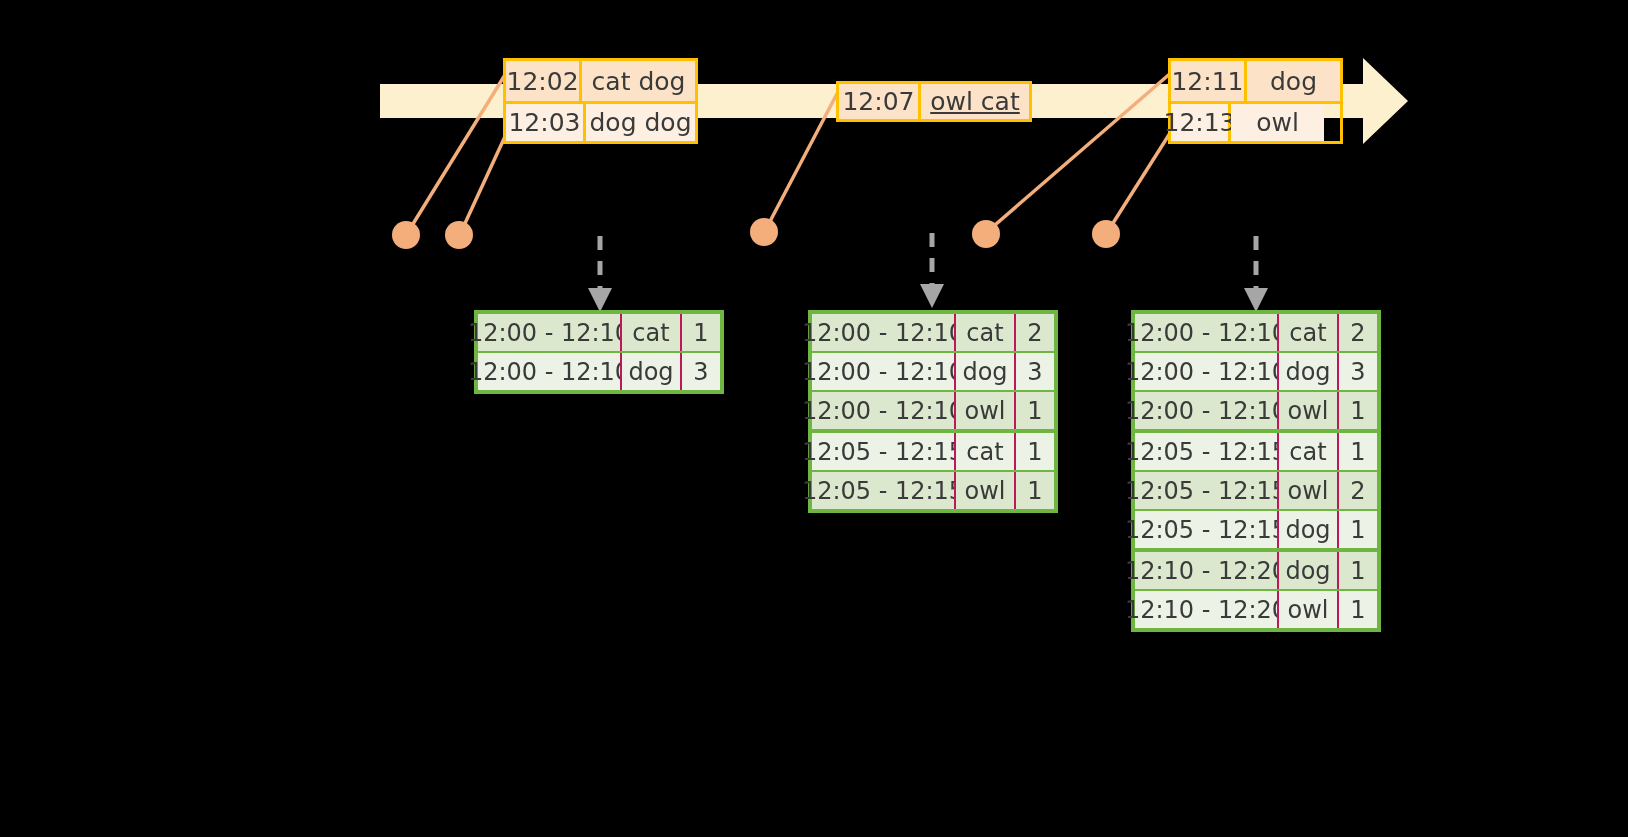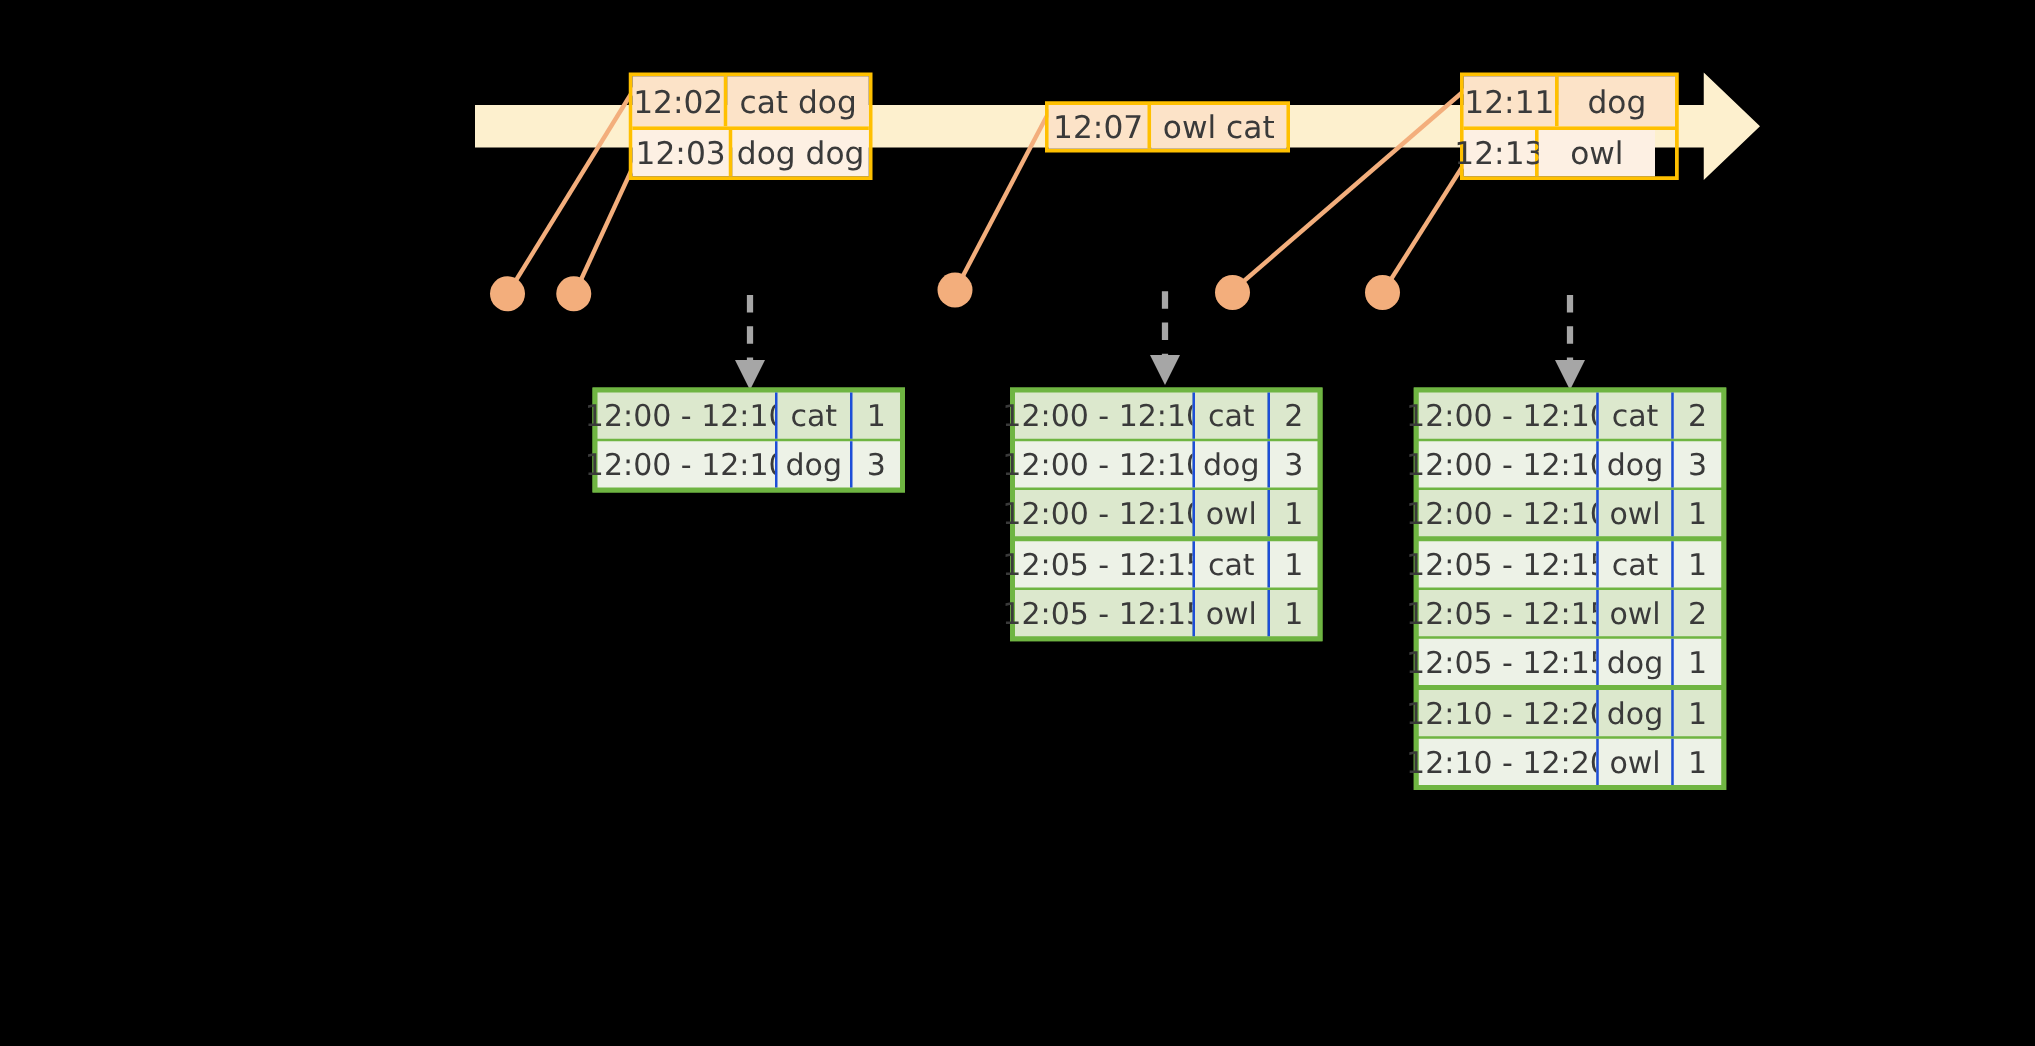--- a/index.html
+++ b/index.html
@@ -28,21 +28,21 @@
   
   .gtable{position:absolute;border:4px solid #6FB542;box-sizing:border-box;background:#6FB542;}
   .gsec{display:block;}
   .gsec + .gsec{border-top:4px solid #6FB542;}
   .grow{display:flex;box-sizing:border-box;}
   .grow + .grow{border-top:2px solid #6FB542;}
   .gcell{
     box-sizing:border-box;display:flex;align-items:center;justify-content:center;
     font-size:24px;color:#3a3a3a;white-space:nowrap;height:37px;
   }
-  .gcell + .gcell{border-left:2px solid #1d4ed8;}
+  .gcell + .gcell{border-left:2px solid #be185d;}
   .gshade-a{background:#DCE8CD;}
   .gshade-b{background:#EDF2E7;}
 </style>
 </head>
 <body>
 
 <div class="stage">
 
   <svg class="timeline-svg" viewBox="0 0 1628 340" xmlns="http://www.w3.org/2000/svg">
 
@@ -82,21 +82,21 @@
     </div>
     <div class="evt-row" style="height:40px;">
       <div class="evt-cell evt-time shade-b" style="width:80px;">12:03</div>
       <div class="evt-cell shade-b" style="width:109px;">dog dog</div>
     </div>
   </div>
 
   <div class="evt" style="left:836px;top:81px;width:196px;height:41px;">
     <div class="evt-row" style="height:35px;text-align:center;">
       <div class="evt-cell evt-time shade-a" style="width:82px;">12:07</div>
-      <div class="evt-cell shade-a" style="width:108px;">owl cat</div>
+      <div class="evt-cell shade-a" style="width:108px;text-decoration:underline;">owl cat</div>
     </div>
   </div>
 
   <div class="evt" style="left:1168px;top:58px;width:175px;height:86px;">
     <div class="evt-row" style="height:40px;">
       <div class="evt-cell evt-time shade-a" style="width:76px;">12:11</div>
       <div class="evt-cell shade-a" style="width:93px;">dog</div>
     </div>
     <div class="evt-row" style="height:40px;">
       <div class="evt-cell evt-time shade-b" style="width:60px;">12:13</div>

